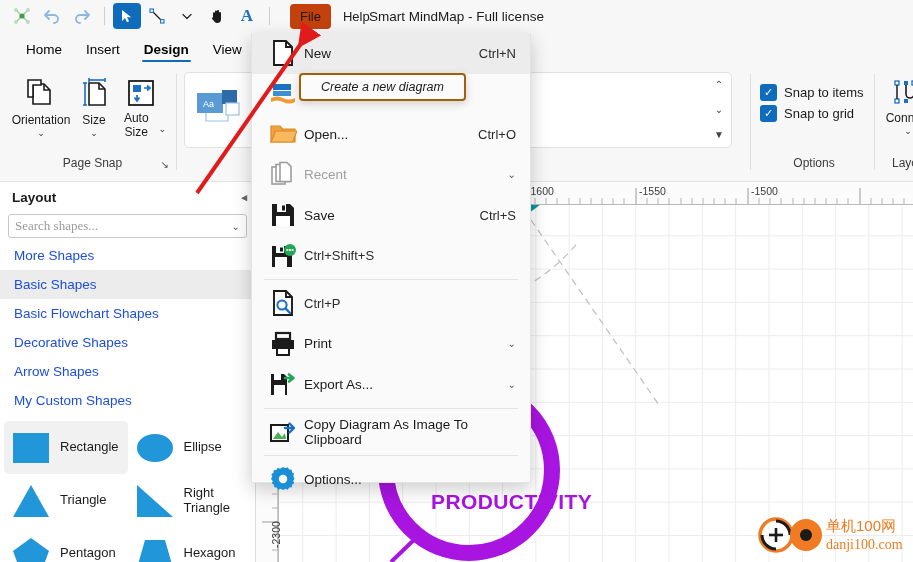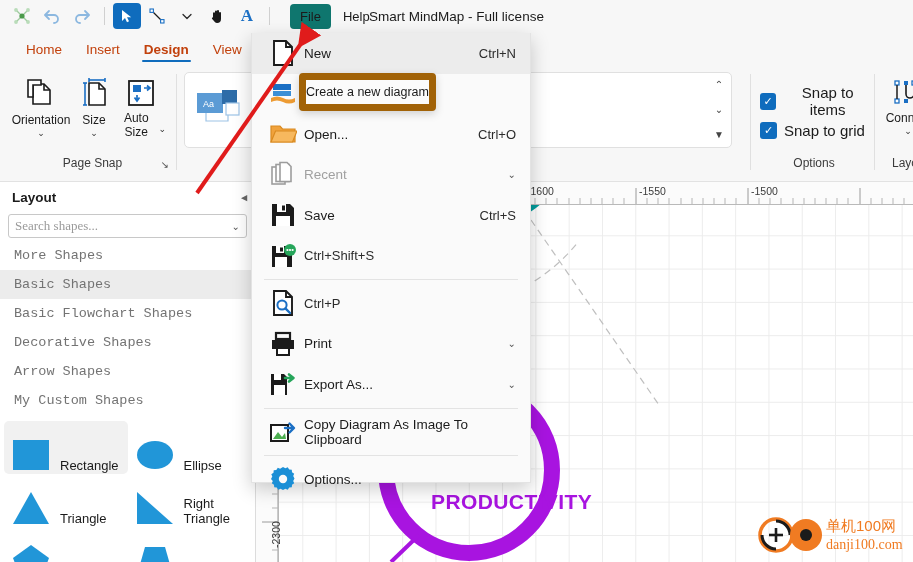--- a/index.html
+++ b/index.html
@@ -22,34 +22,34 @@
   .qat-btn {
     width:28px; height:26px; display:flex; align-items:center; justify-content:center;
     border-radius:4px;
   }
   .qat-btn.active { background:#0f6cbd; }
   .qat-sep { width:1px; height:18px; background:#d0d0d0; margin:0 6px; }
   .menubar { display:flex; align-items:center; margin-left:14px; gap:2px; }
   .menubar .mi {
     padding:5px 10px; border-radius:4px; font-size:13px; color:#1b1b1b;
   }
-  .menubar .mi.open { background:#0f766e; }
+  .menubar .mi.open { background:#c2410c; }
   .app-title {
     position:absolute; left:0; top:0; width:913px; height:32px;
     display:flex; align-items:center; justify-content:center;
     font-size:13.5px; color:#1b1b1b; pointer-events:none;
   }
 
   
   .ribbon-tabs {
     position:absolute; left:0; top:32px; width:913px; height:32px;
     background:#f7f7f7; display:flex; align-items:flex-end; padding-left:14px;
   }
   .rtab {
-    padding:3px 12px 7px 12px; font-size:13.5px; color:#c2410c; position:relative;
+    padding:3px 12px 7px 12px; font-size:13.5px; color:#000000; position:relative;
   }
   .rtab.sel { font-weight:bold; }
   .rtab.sel::after {
     content:""; position:absolute; left:10px; right:10px; bottom:2px;
     height:2.5px; background:#0f6cbd; border-radius:2px;
   }
 
   
   .ribbon {
     position:absolute; left:0; top:64px; width:913px; height:118px;
@@ -78,21 +78,21 @@
   .styleitem { width:62px; height:64px; display:flex; align-items:center; justify-content:center;}
   .gallery-nav { display:flex; flex-direction:column; justify-content:space-between; height:64px; padding:2px 3px; }
   .gallery-nav span { font-size:10px; color:#444; line-height:1; text-align:center;}
 
   .optrow { display:flex; align-items:center; gap:7px; margin:4px 0 0 4px; }
   .cb {
     width:17px; height:17px; border-radius:3px; background:#0f6cbd;
     display:flex; align-items:center; justify-content:center;
     color:#fff; font-size:11px; line-height:1;
   }
-  .optrow .olbl { font-size:15px;text-align:center; }
+  .optrow .olbl { font-size:13px; }
 
   
   .shapes-panel {
     position:absolute; left:0; top:182px; width:256px; height:380px;
     background:#fff; border-right:1px solid #dcdcdc;
   }
   .sp-header {
     height:30px; display:flex; align-items:center; justify-content:space-between;
     padding:0 8px 0 12px; font-weight:bold; font-size:13.5px; color:#1b1b1b;
   }
@@ -103,29 +103,29 @@
   }
   .sp-search input {
     border:0; outline:0; flex:1; font-family:Liberation Serif, serif; font-size:13px;
     color:#1b1b1b; background:transparent;
   }
   .sp-search input::placeholder { color:#9a9a9a; }
   .sp-search .chev { font-size:10px; color:#555; }
   .cat-list { margin-top:3px; }
   .cat {
     height:29px; display:flex; align-items:center; padding-left:14px;
-    font-size:13.5px; color:#737373;font-family:Liberation Mono, monospace;
+    font-size:13.5px; color:#1d4ed8;
   }
   .cat.sel { background:#ececec; }
   .shape-grid {
     margin-top:6px; display:grid; grid-template-columns:1fr 1fr;
     gap:0px 0px; padding:0 4px;
   }
   .shape-cell {
-    height:53px; display:flex; align-items:flex-end; gap:8px; padding:0 6px;
+    height:53px; display:flex; align-items:center; gap:8px; padding:0 6px;
     border-radius:5px;
   }
   .shape-cell.sel { background:#f1f1f1; }
   .shape-cell .sname { font-size:13px; line-height:1.15; }
   .swatch { width:42px; height:38px; flex:0 0 42px; }
 
   
   .filemenu {
     position:absolute; left:251px; top:33px; width:280px; height:450px;
     background:#fafafa; border:1px solid #e3e3e3; border-top:none;
@@ -137,23 +137,23 @@
   }
   .fm-item.hl { background:#ececec; }
   .fm-ico { width:42px; display:flex; align-items:center; justify-content:center; }
   .fm-label { flex:1; font-size:13.5px; color:#1b1b1b; }
   .fm-label.dim { color:#a0a0a0; }
   .fm-acc { font-size:13px; color:#2b2b2b; }
   .fm-sub { font-size:10px; color:#555; }
   .fm-div { height:1px; background:#e3e3e3; margin:3px 12px; }
   .tooltip {
     position:absolute; left:299px; top:73px; background:#fbfbfb;
-    border:7px solid #a16207; border-radius:4px; padding:5px 0;
+    border:2px solid #a16207; border-radius:4px; padding:5px 20px;
     font-size:12.5px; color:#1b1b1b; box-shadow:0 3px 9px rgba(0,0,0,.17);
-    z-index:60; white-space:nowrap;
+    z-index:60; white-space:nowrap;font-style:italic;
   }
 
   
   .canvas-wrap {
     position:absolute; left:256px; top:182px; right:0; bottom:0;
     background:#fff; overflow:hidden;
   }
   .hruler {
     position:absolute; left:0; top:0; right:0; height:23px;
     background:#fbfbfb; border-bottom:1px solid #d8d8d8;

